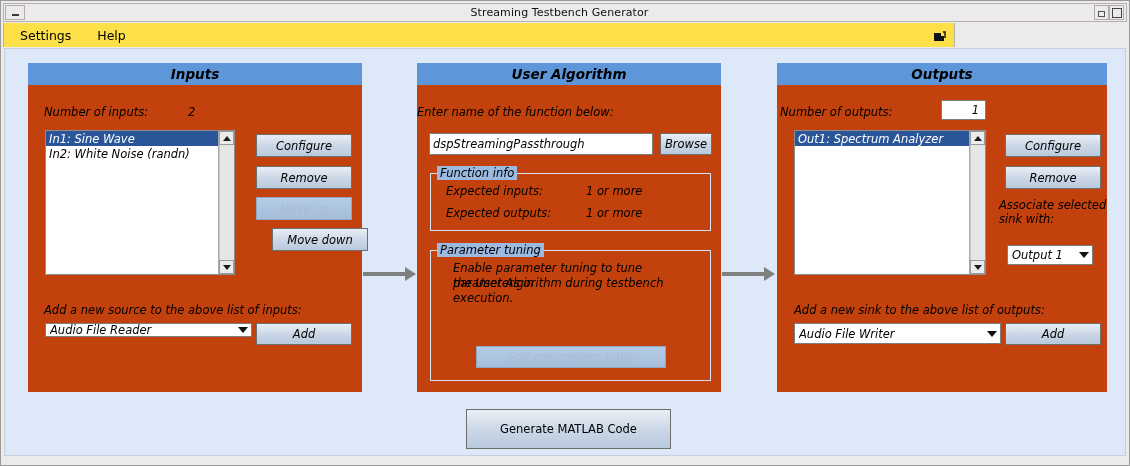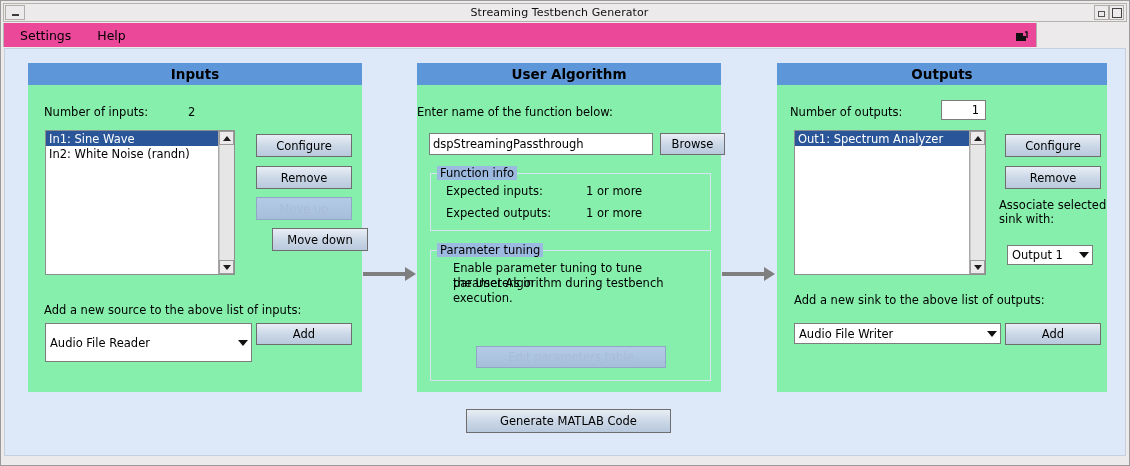--- a/index.html
+++ b/index.html
@@ -21,34 +21,34 @@
   .tb-left-btn .dash{width:7px;height:2px;background:#3a3a3a;margin-top:4px;}
   .tb-title{flex:1;text-align:center;font-size:11px;color:#111;
             letter-spacing:.1px;line-height:17px;}
   .tb-btns{display:flex;gap:0;margin-right:2px;}
   .tb-btn{width:15px;height:15px;border:1px solid #b0adaa;background:#eceaea;
           box-sizing:border-box;display:flex;align-items:center;justify-content:center;}
   .tb-btn .min{width:5px;height:4px;border:1px solid #555;margin-top:3px;}
   .tb-btn .max{width:8px;height:8px;border:1px solid #444;}
 
   
-  .menubar{position:absolute;left:2px;top:22px;width:1034px;height:24px;
-           background:#ec4899;display:flex;align-items:center;
+  .menubar{position:absolute;left:2px;top:22px;width:952px;height:24px;
+           background:#fde047;display:flex;align-items:center;
            border-left:1px solid #b5b2ad;border-right:1px solid #b5b2ad;
            box-sizing:border-box;}
   .menu-item{font-size:12.5px;color:#000;padding:2px 10px;margin-left:6px;cursor:default;}
   .menu-spacer{flex:1;}
   .dock-icon{margin-right:8px;width:14px;height:14px;position:relative;}
 
   
   .canvas{position:absolute;left:3px;top:47px;width:1122px;height:408px;
           background:#dde9f8;border:1px solid #c6cfdb;box-sizing:border-box;}
 
   
-  .panel{position:absolute;background:#86efac;}
+  .panel{position:absolute;background:#c2410c;font-style:italic;}
   .panel-head{height:22px;background:#5d97d9;display:flex;align-items:center;
               justify-content:center;font-size:13.5px;font-weight:bold;color:#000;}
   .panel-body{position:relative;width:100%;}
 
   #panel-inputs{left:23px;top:14px;width:334px;height:329px;}
   #panel-algo{left:412px;top:14px;width:304px;height:329px;}
   #panel-outputs{left:772px;top:14px;width:330px;height:329px;}
 
   .lbl{position:absolute;font-size:11.5px;color:#000;white-space:nowrap;}
   .val{position:absolute;font-size:11.5px;color:#000;}
@@ -173,21 +173,21 @@
           </div>
         </div>
 
         <div class="btn" style="left:228px;top:49px;width:96px;height:23px;">Configure</div>
         <div class="btn" style="left:228px;top:81px;width:96px;height:23px;">Remove</div>
         <div class="btn disabled" style="left:228px;top:112px;width:96px;height:23px;">Move up</div>
         <div class="btn" style="left:244px;top:143px;width:96px;height:23px;">Move down</div>
 
         <div class="lbl" style="left:16px;top:218px;">Add a new source to the above list of inputs:</div>
 
-        <div class="combo" style="left:17px;top:238px;width:207px;height:39px;">
+        <div class="combo" style="left:17px;top:238px;width:207px;height:14px;">
           <span class="cap">Audio File Reader</span>
           <span class="arrow">
               <i></i>
             </span>
         </div>
 
         <div class="btn" style="left:228px;top:238px;width:96px;height:22px;">Add</div>
       </div>
     </div>
 
@@ -197,21 +197,21 @@
     </div>
 
     <div class="panel" id="panel-algo">
       <div class="panel-head">User Algorithm</div>
       <div class="panel-body">
 
         <div class="centerinfo" style="left:0;top:20px;width:304px;">Enter name of the function below:</div>
 
         <div class="tinput" style="left:12px;top:48px;width:224px;height:22px;">dspStreamingPassthrough</div>
 
-        <div class="btn" style="left:243px;top:48px;width:65px;height:22px;text-align:center;">Browse</div>
+        <div class="btn" style="left:243px;top:48px;width:52px;height:22px;text-align:center;">Browse</div>
 
         <div class="group" style="left:13px;top:88px;width:281px;height:58px;">
           <span class="group-title">Function info</span>
           <div class="lbl" style="left:15px;top:10px;">Expected inputs:</div>
           <div class="val" style="left:155px;top:10px;">1 or more</div>
           <div class="lbl" style="left:15px;top:32px;">Expected outputs:</div>
           <div class="val" style="left:155px;top:32px;">1 or more</div>
         </div>
 
         <div class="group" style="left:13px;top:165px;width:281px;height:131px;">
@@ -227,21 +227,21 @@
 
     <div class="flowarrow" style="left:717px;top:215px;">
       <div class="shaft" style="width:42px;"></div>
       <div class="head"></div>
     </div>
 
     <div class="panel" id="panel-outputs">
       <div class="panel-head">Outputs</div>
       <div class="panel-body">
 
-        <div class="lbl" style="left:13px;top:20px;">Number of outputs:</div>
+        <div class="lbl" style="left:3px;top:20px;">Number of outputs:</div>
         <div class="tinput right" style="left:164px;top:15px;width:45px;height:20px;">1</div>
 
         <div class="listbox" style="left:17px;top:45px;width:192px;height:145px;">
           <div class="list-items">
             <div class="list-item sel">Out1: Spectrum Analyzer</div>
           </div>
           <div class="vscroll">
             <div class="sc-btn sc-up">
                 <i class="tri"></i>
               </div>
@@ -258,31 +258,31 @@
         <div class="centerinfo" style="left:222px;top:113px;width:108px;">Associate selected</div>
         <div class="centerinfo" style="left:222px;top:127px;width:108px;">sink with:</div>
 
         <div class="combo" style="left:230px;top:160px;width:86px;height:20px;">
           <span class="cap">Output 1</span>
           <span class="arrow">
               <i></i>
             </span>
         </div>
 
-        <div class="lbl" style="left:17px;top:208px;">Add a new sink to the above list of outputs:</div>
+        <div class="lbl" style="left:17px;top:218px;">Add a new sink to the above list of outputs:</div>
 
         <div class="combo" style="left:17px;top:238px;width:207px;height:21px;">
           <span class="cap">Audio File Writer</span>
           <span class="arrow">
               <i></i>
             </span>
         </div>
 
         <div class="btn" style="left:228px;top:238px;width:96px;height:22px;">Add</div>
       </div>
     </div>
 
-    <div class="btn" style="left:461px;top:360px;width:205px;height:24px;">Generate MATLAB Code</div>
+    <div class="btn" style="left:461px;top:360px;width:205px;height:40px;">Generate MATLAB Code</div>
 
   </div>
 
   <div class="statusstrip"></div>
 </div>
 
 </body></html>

